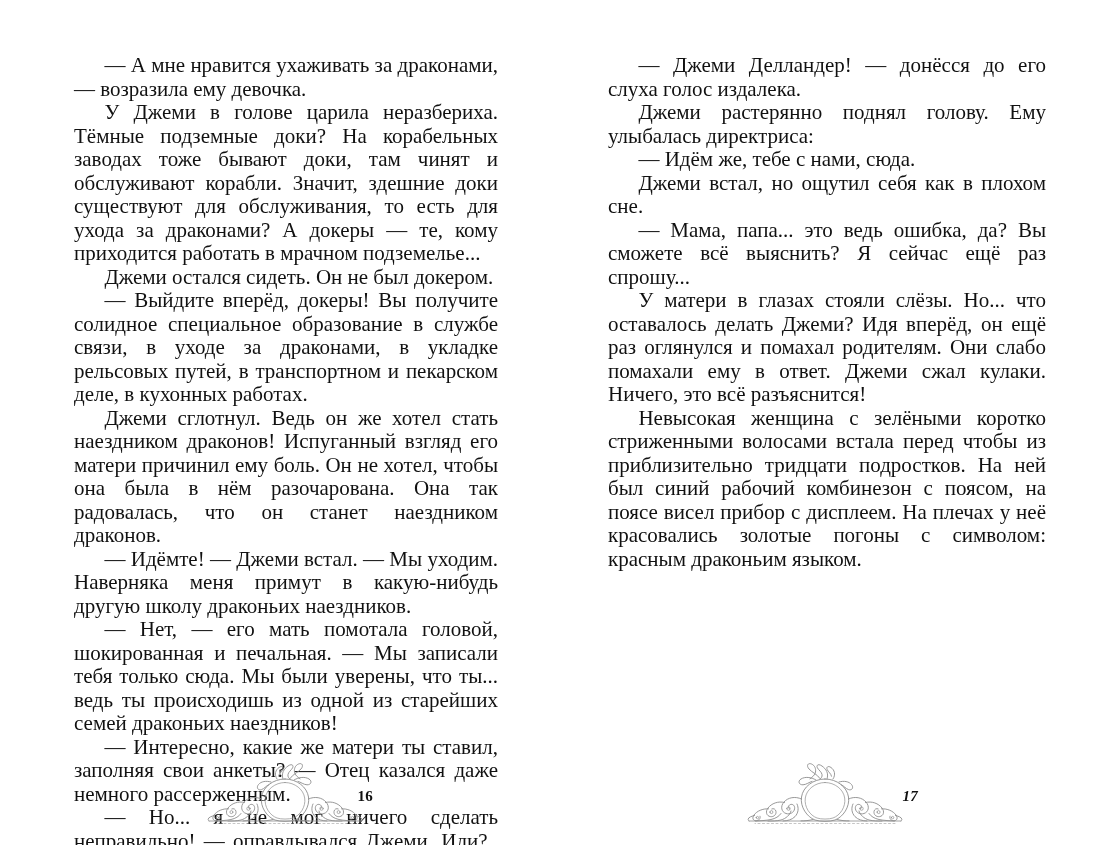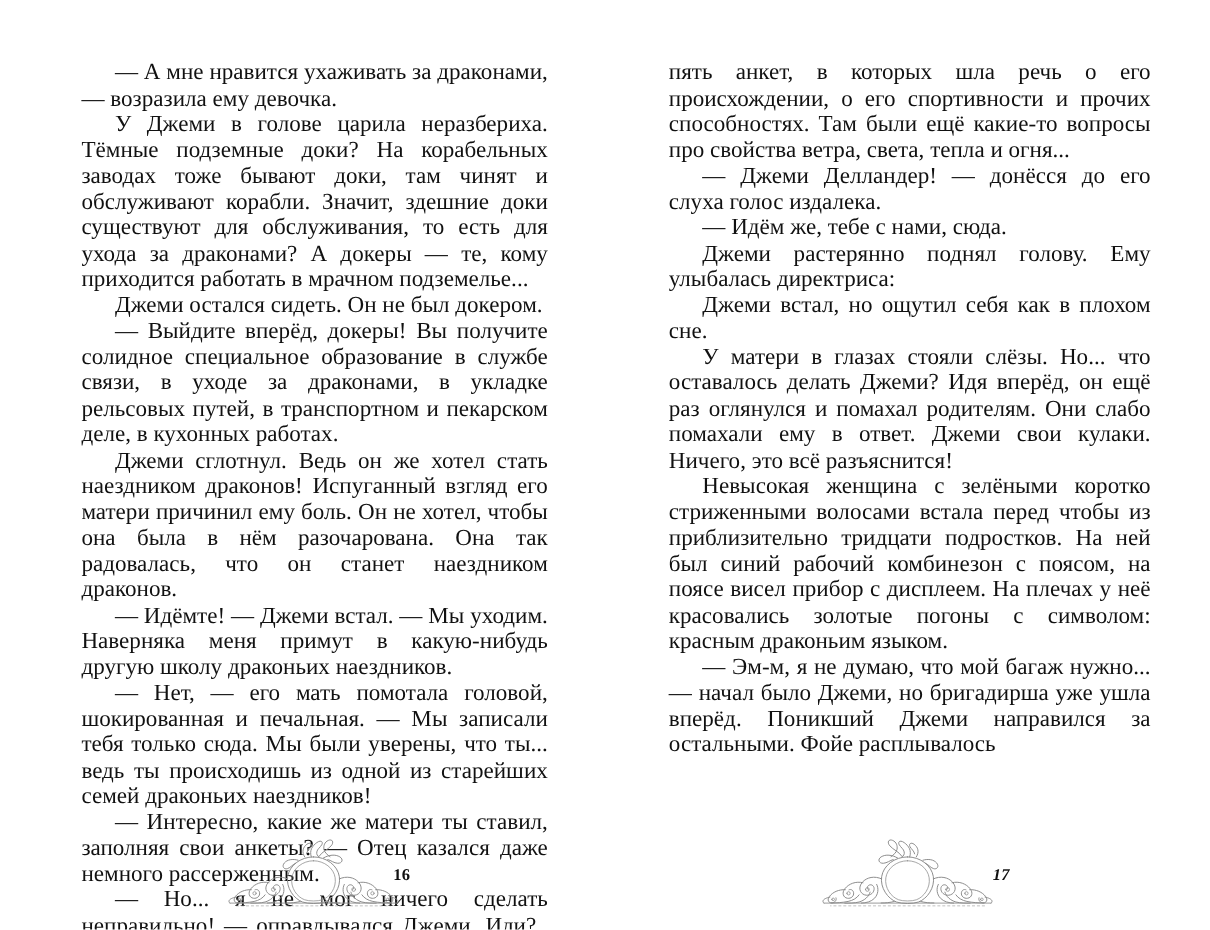--- a/index.html
+++ b/index.html
@@ -154,28 +154,27 @@
             <path d="M102 60.5 C106 61.6 110 61.9 114 61.9"></path>
           </g>
         </svg>
         <div class="folio-number">16</div>
       </div>
     </div>
   </div>
 
   <div class="page page-right">
     <div class="textcol">
-      <p class="noindent">пять анкет, в которых шла речь о его происхождении, о его спортивности и прочих способностях. Там были ещё какие-то вопросы про свойства ветра, света, тепла и огня...</p>
       <p>— Джеми Делландер! — донёсся до его слуха голос издалека.</p>
+      <p>Джеми растерянно поднял голову. Ему улыбалась директриса:</p>
       <p>— Идём же, тебе с нами, сюда.</p>
-      <p>Джеми растерянно поднял голову. Ему улыбалась директриса:</p>
       <p>Джеми встал, но ощутил себя как в плохом сне.</p>
-      <p>У матери в глазах стояли слёзы. Но... что оставалось делать Джеми? Идя вперёд, он ещё раз оглянулся и помахал родителям. Они слабо помахали ему в ответ. Джеми свои кулаки. Ничего, это всё разъяснится!</p>
+      <p>— Мама, папа... это ведь ошибка, да? Вы сможете всё выяснить? Я сейчас ещё раз спрошу...</p>
+      <p>У матери в глазах стояли слёзы. Но... что оставалось делать Джеми? Идя вперёд, он ещё раз оглянулся и помахал родителям. Они слабо помахали ему в ответ. Джеми сжал кулаки. Ничего, это всё разъяснится!</p>
       <p>Невысокая женщина с зелёными коротко стриженными волосами встала перед чтобы из приблизительно тридцати подростков. На ней был синий рабочий комбинезон с поясом, на поясе висел прибор с дисплеем. На плечах у неё красовались золотые погоны с символом: красным драконьим языком.</p>
-      <p>— Эм-м, я не думаю, что мой багаж нужно... — начал было Джеми, но бригадирша уже ушла вперёд. Поникший Джеми направился за остальными. Фойе расплывалось</p>
     </div>
 
     <div class="folio">
       <div class="folio-inner">
         <svg class="ornament mirrored" viewBox="0 0 180 78">
           <g fill="none" stroke="#8d8d8d" stroke-width="0.9" stroke-linecap="round" stroke-linejoin="round">
             <path d="M14 62 L166 62" stroke-width="0.8"></path>
             <path d="M20 64.5 L160 64.5" stroke-width="0.5" stroke-dasharray="2 2.5"></path>
             <path d="M90 20 C78 20 68 28 66.5 38 C65 48 72 58 80 61 C85 62.8 95 62.8 100 61 C108 58 115 48 113.5 38 C112 28 102 20 90 20 Z"></path>
             <path d="M90 23.5 C80 23.5 71.5 30.5 70.3 39 C69 48 75 56.5 82 59 C86 60.4 94 60.4 98 59 C105 56.5 111 48 109.7 39 C108.5 30.5 100 23.5 90 23.5 Z" stroke-width="0.7"></path>

